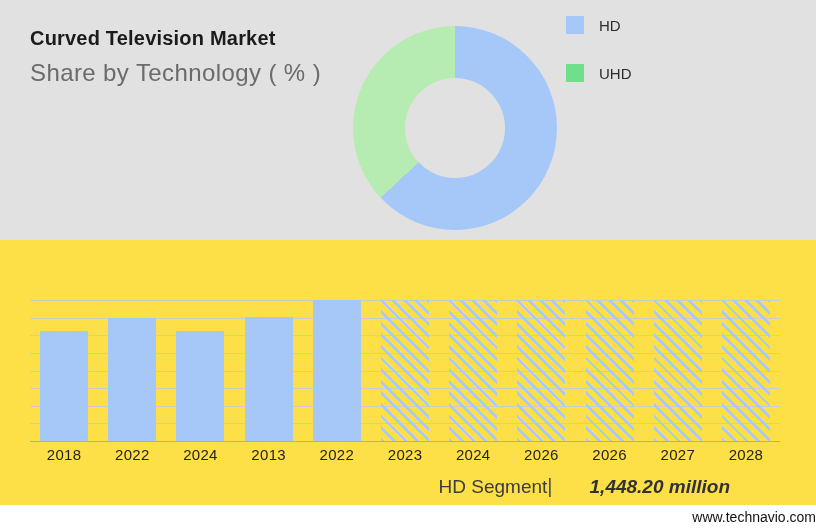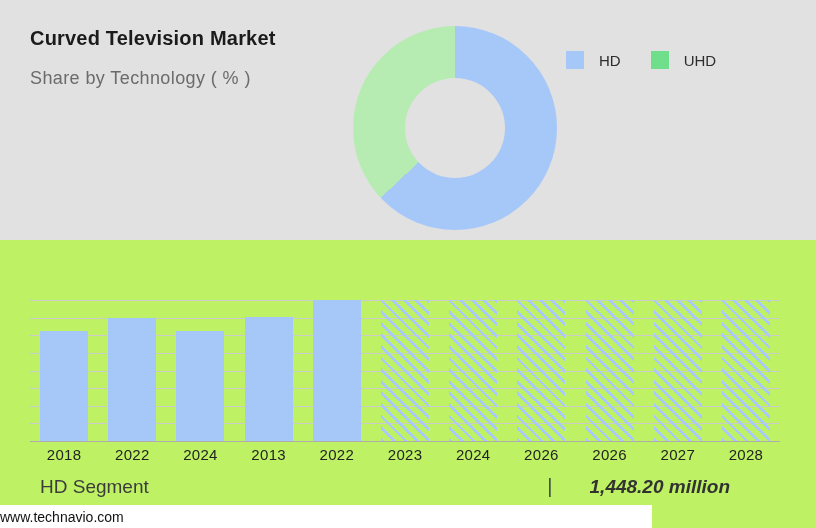--- a/index.html
+++ b/index.html
@@ -7,59 +7,59 @@
     width:816px;height:528px;
     font-family:"Liberation Sans", sans-serif;
     background:#ffffff;
   }
   .page{position:relative;width:816px;height:528px;overflow:hidden;background:#f2f3f5;}
 
   
   .header{position:absolute;top:0;left:0;width:816px;height:276px;background:#e1e1e1;}
   .titles{position:absolute;left:30px;top:27px;}
   .title{font-size:20px;font-weight:bold;color:#1b1b1b;letter-spacing:.2px;}
-  .subtitle{font-size:18px;color:#6b6b6b;margin-top:18px;letter-spacing:.4px;}
+  .subtitle{font-size:24px;color:#6b6b6b;margin-top:9px;letter-spacing:.4px;}
 
   .donut{position:absolute;left:353px;top:26px;width:204px;height:204px;border-radius:50%;}
   .donut::after{content:"";position:absolute;inset:52px;border-radius:50%;background:#e1e1e1;}
 
-  .legend{position:absolute;left:566px;top:16px;display:flex;flex-direction:row;gap:30px;margin-top:35px;}
+  .legend{position:absolute;left:566px;top:16px;display:flex;flex-direction:column;gap:30px;}
   .legend-item{display:flex;align-items:center;gap:15px;}
   .swatch{width:18px;height:18px;flex:0 0 18px;}
   .legend-label{font-size:15px;color:#2d2d2d;}
 
   
-  .main{position:absolute;top:240px;left:0;width:816px;height:288px;background:#bef264;}
+  .main{position:absolute;top:240px;left:0;width:816px;height:288px;background:#fde047;}
 
   .plot{
     position:absolute;left:30px;top:60px;width:750px;height:141px;
     border-bottom:1px solid #adadad;
     background-image:repeating-linear-gradient(to bottom,#cbcbcb 0 1px,transparent 1px 17.625px);
   }
   .bars{position:absolute;inset:0;display:flex;align-items:flex-end;}
   .slot{flex:1;height:100%;display:flex;justify-content:center;align-items:flex-end;}
   .bar{width:48px;}
   .bar.solid{background:#a6c8f9;}
   .bar.hatched{background-image:repeating-linear-gradient(45deg,#a9c9f8 0 2.6px,transparent 2.6px 8.2px);}
 
   .xlabels{position:absolute;left:30px;top:206px;width:750px;display:flex;}
   .xlabel{flex:1;text-align:center;font-size:15px;color:#232323;letter-spacing:.3px;}
 
   .summary{
     position:absolute;left:0;top:235px;width:816px;box-sizing:border-box;
-    padding:0 86px 0 40px;display:flex;justify-content:space-between;align-items:baseline;
+    padding:0 86px 0 40px;display:flex;justify-content:flex-end;align-items:baseline;
     font-size:19px;color:#3c3c3c;
   }
   .summary .right{display:flex;align-items:baseline;}
   .summary .sep{color:#4a4a4a;margin-right:30px;font-size:20px;}
   .summary b{margin-left:7px;color:#323232;font-style:italic;}
 
   .footer{
-    position:absolute;bottom:0;left:0;width:652px;height:23px;background:#ffffff;
-    display:flex;align-items:center;justify-content:flex-start;
+    position:absolute;bottom:0;left:0;width:816px;height:23px;background:#ffffff;
+    display:flex;align-items:center;justify-content:flex-end;
   }
   .footer span{font-size:14px;color:#121212;}
 </style>
 </head>
 <body>
 
 <div class="page">
 
   <div class="header">
     <div class="titles">

